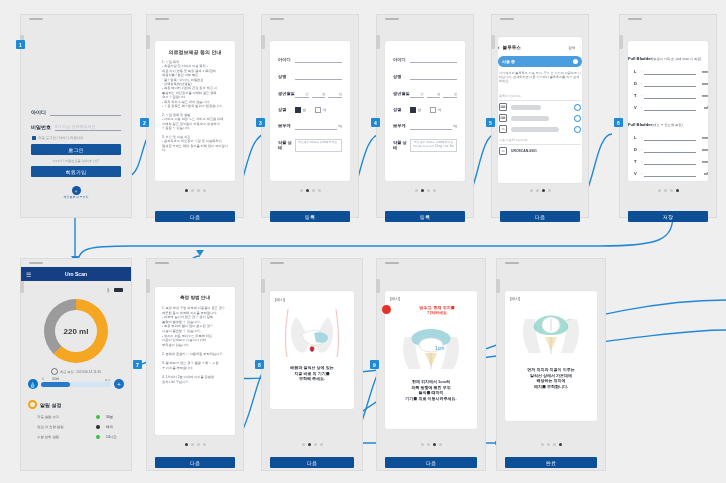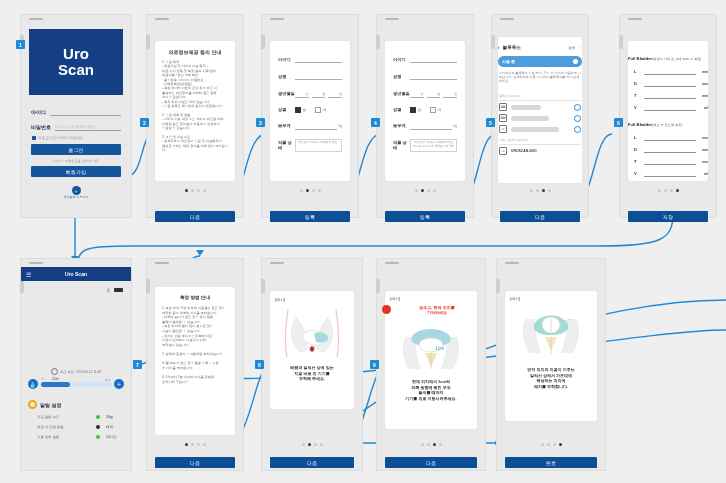--- a/index.html
+++ b/index.html
@@ -188,24 +188,20 @@
   <g fill="#2089d6">
     <path d="M71 256 l8 0 l-4 6 z"></path>
     <path d="M196 250 l8 0 l-4 6 z"></path>
   </g>
 </svg>
 
 <div class="phone" style="left:20px;top:14px;width:110px;height:202px;">
   <div class="notch"></div>
   <div class="sidebtn"></div>
   <div class="screen">
-    <div class="logo">
-      <span>Uro</span>
-      <span>Scan</span>
-    </div>
 
     <div class="field" style="left:10px;right:10px;top:84px;">
       <div class="lbl">아이디</div>
       <div class="line"></div>
     </div>
 
     <div class="field" style="left:10px;right:10px;top:99px;">
       <div class="lbl">비밀번호</div>
       <div class="line">8자 이상 입력해주세요</div>
     </div>
@@ -539,20 +535,25 @@
     <div class="appbar">
       <span class="burger">☰</span>
       <span class="ttl">Uro Scan</span>
     </div>
 
     <div class="statusic" style="top:20px;">
       <span class="bt-sym">ᛒ</span>
       <span class="batt"></span>
     </div>
 
+    <div class="gauge" style="left:23px;top:32px;background:conic-gradient(#f5a623 0deg 224deg,#9b9b9b 224deg 360deg);">
+      <div class="hole">
+        <span class="val">220 ml</span>
+      </div>
+    </div>
 
     <div class="meas" style="top:101px;">
       <span class="refresh"></span>
       <span>최근 측정 : 2019.06.14 11:40</span>
     </div>
 
     <div class="slider" style="top:112px;">
       <span class="circbtn">💧</span>
       <span class="track">
         <span class="mn">0</span>

